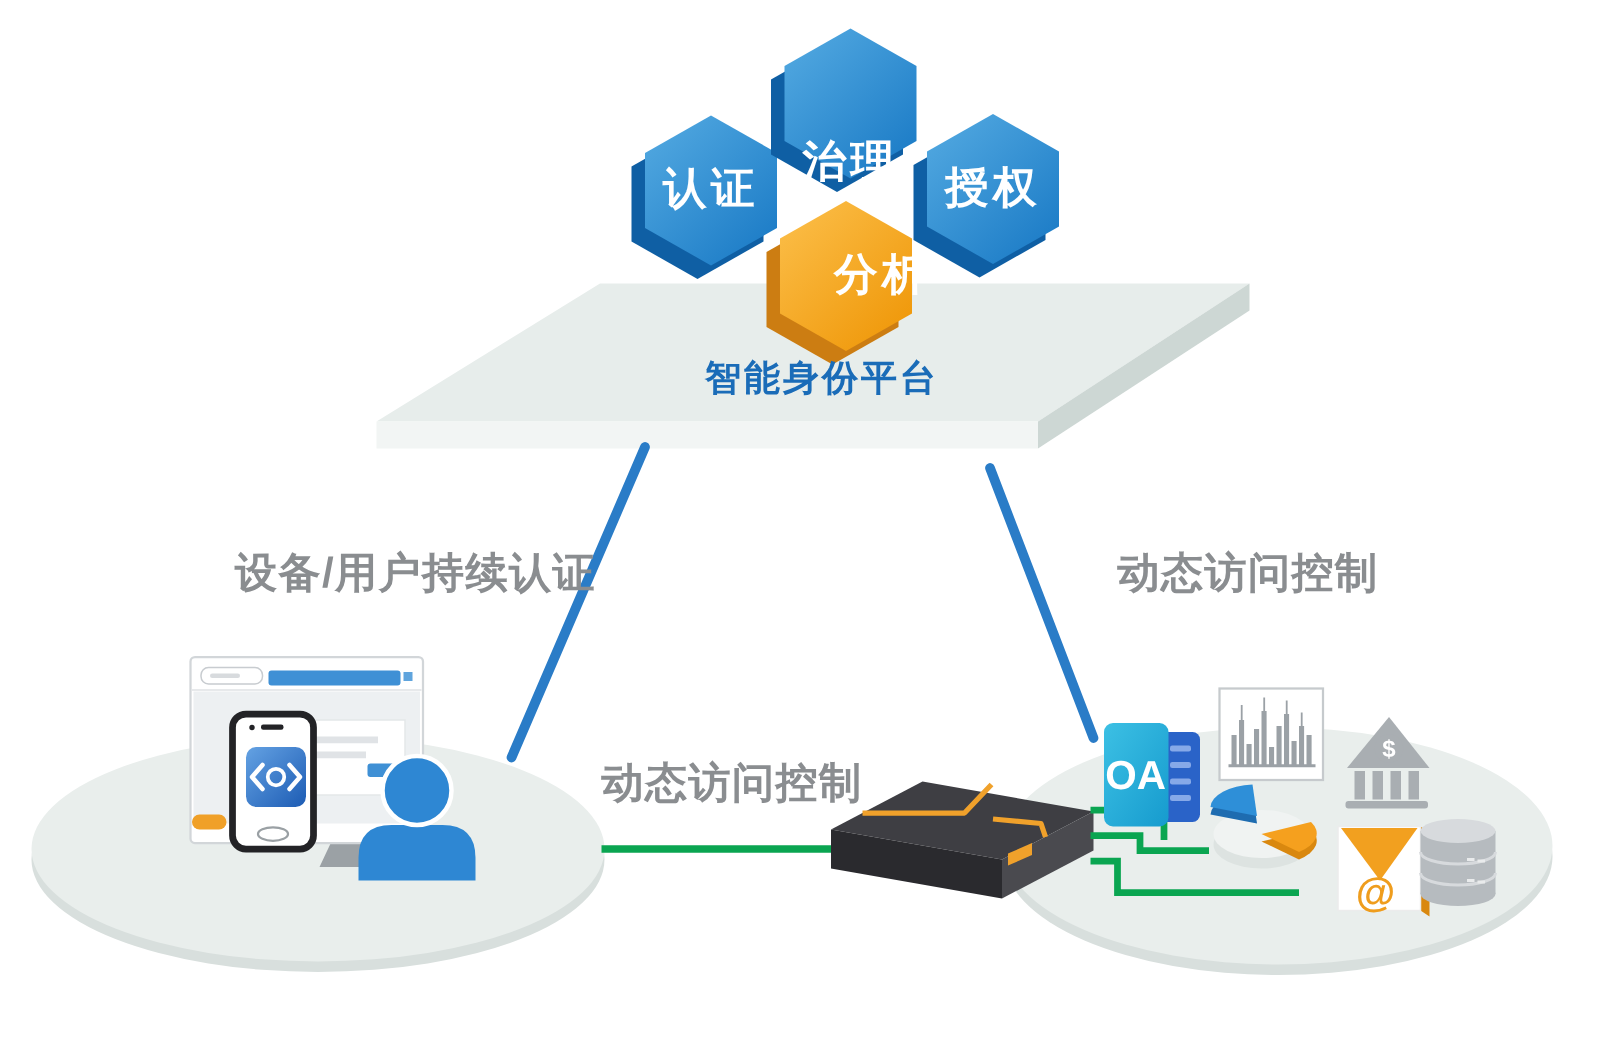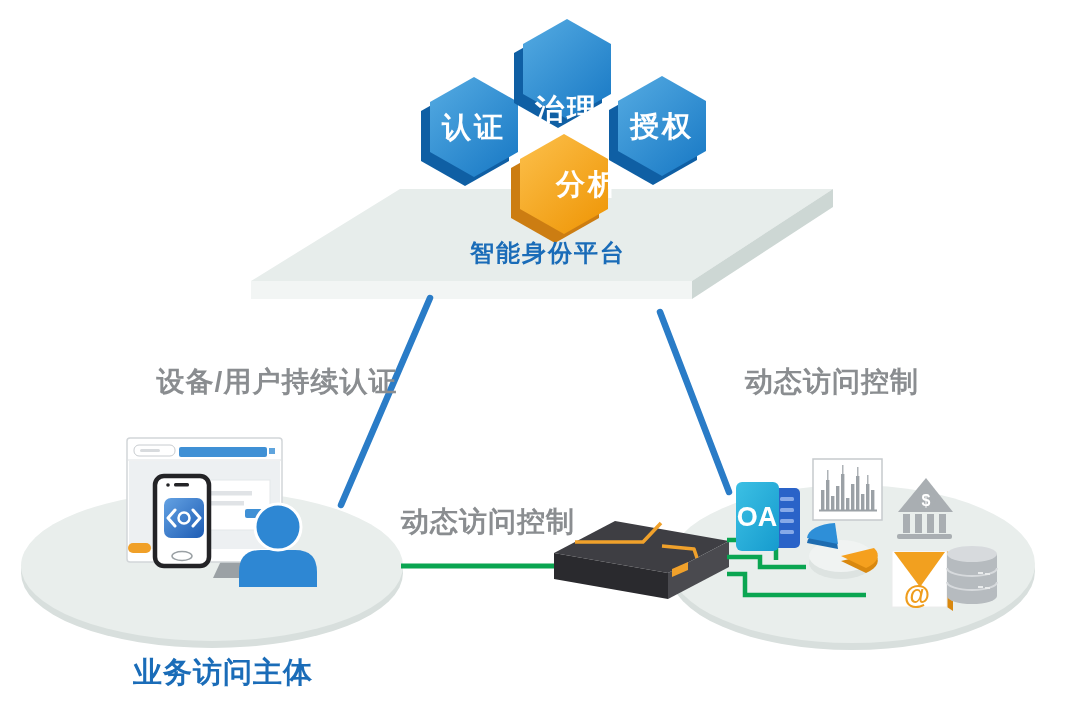--- a/index.html
+++ b/index.html
@@ -205,15 +205,14 @@
 <div class="label hex-label" style="left:567px;top:69px;margin-top:40px;">治理</div>
 <div class="label hex-label" style="left:662px;top:126px;">授权</div>
 <div class="label hex-label" style="left:588px;top:184px;">分析</div>
 
 <div class="label platform-label" style="left:548px;top:253px;">智能身份平台</div>
 
 <div class="label conn-label" style="left:277px;top:382px;">设备/用户持续认证</div>
 <div class="label conn-label" style="left:832px;top:382px;">动态访问控制</div>
 <div class="label conn-label" style="left:488px;top:522px;">动态访问控制</div>
 
-<div class="label caption" style="left:223px;top:672px;">业务访问主体</div>
 
 </div>
 
 </body></html>

